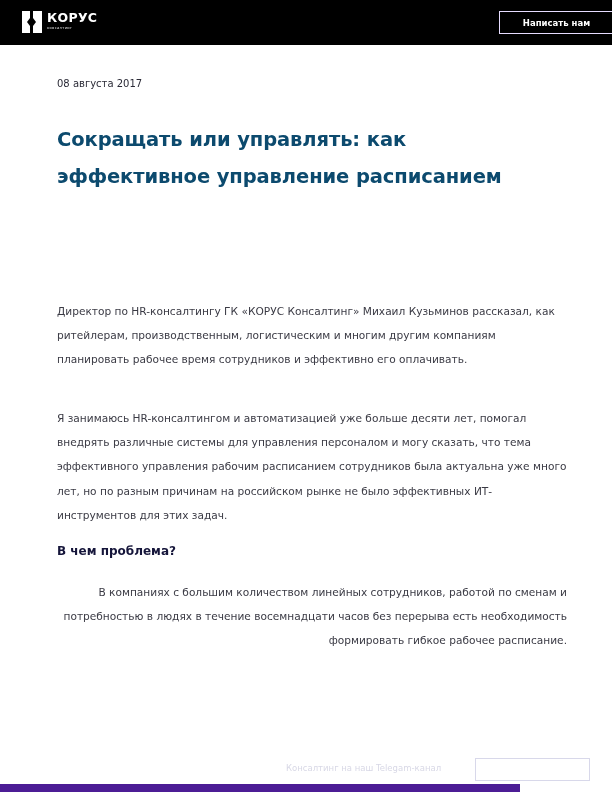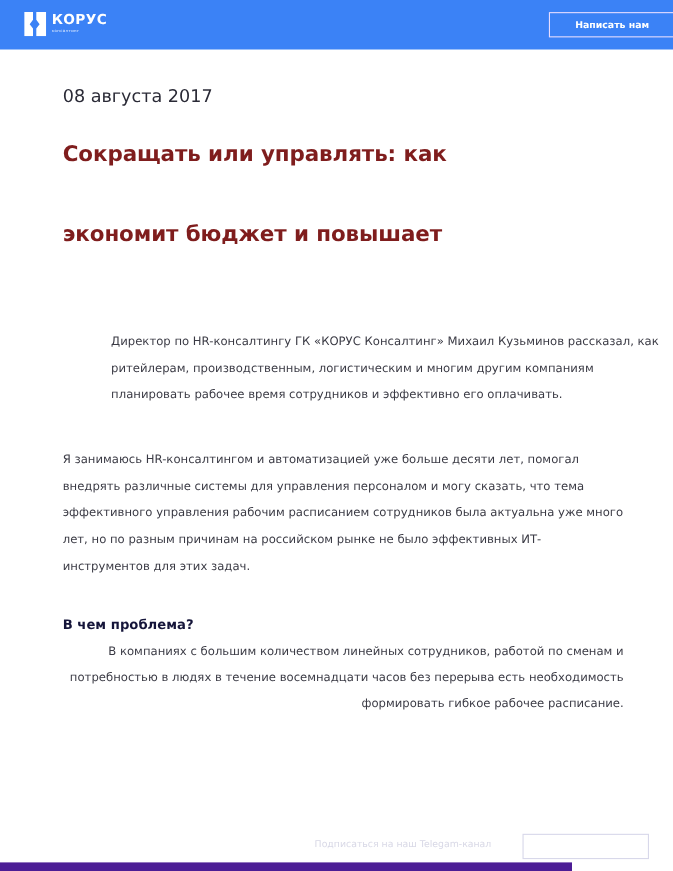--- a/index.html
+++ b/index.html
@@ -1,55 +1,55 @@
 <!DOCTYPE html>
 <html><head>
   <meta charset="utf-8">
   <style>
     * { box-sizing: border-box; margin: 0; padding: 0; }
     html, body { width: 612px; height: 792px; background: #ffffff; overflow: hidden; }
     body { font-family: "DejaVu Sans", "Liberation Sans", sans-serif; color: #2a2a36; position: relative; }
 
     .header {
       position: absolute; left: 0; top: 0; width: 612px; height: 45px;
-      background: #3b82f6;
+      background: #000000;
     }
     .logo { position: absolute; left: 22px; top: 11px; height: 24px; display: flex; align-items: flex-start; }
     .logo-mark { width: 20px; height: 22px; position: relative; }
     .logo-mark svg { display: block; }
     .logo-text { margin-left: 5px; display: flex; flex-direction: column; }
     .logo-title { font-family: "DejaVu Sans", sans-serif; font-weight: bold; font-size: 12.5px; color: #ffffff; letter-spacing: 0.3px; line-height: 14px; }
     .logo-sub { font-size: 3.5px; color: #ffffff; opacity: 0.9; letter-spacing: 0.4px; line-height: 5px; margin-top: 1px; }
 
     .write-btn {
       position: absolute; left: 499px; top: 11px; width: 115px; height: 23px;
       border: 1px solid #e6dcff; background: transparent; color: #ffffff;
       font-family: "DejaVu Sans", sans-serif; font-weight: bold; font-size: 8.5px;
       display: flex; align-items: center; justify-content: center; cursor: pointer;
     }
 
-    .date { position: absolute; left: 57px; top: 78px; font-size: 16px; color: #2a2a36; }
+    .date { position: absolute; left: 57px; top: 78px; font-size: 10px; color: #2a2a36; }
 
     .title {
       position: absolute; left: 57px; top: 122px; width: 510px;
       font-family: "DejaVu Sans", sans-serif; font-weight: bold; font-size: 19.5px;
-      line-height: 36.5px; color: #7f1d1d; letter-spacing: -0.1px;
+      line-height: 36.5px; color: #0c4a6e; letter-spacing: -0.1px;
     }
 
     .para {
       position: absolute; left: 57px; width: 510px;
       font-size: 10.6px; line-height: 24.2px; color: #3a3a44;
     }
-    .p1 { top: 299px; margin-left: 44px; }
+    .p1 { top: 299px; }
     .p2 { top: 406px; }
     .p3 { top: 580px; text-align: right; }
 
     .subheading {
       position: absolute; left: 57px; top: 544px;
-      font-weight: bold; font-size: 12px; color: #15153a; margin-top: 17px;
+      font-weight: bold; font-size: 12px; color: #15153a;
     }
 
     .footer {
       position: absolute; left: 0; top: 784px; width: 520px; height: 46px;
       background: #4c1d95;
     }
     .footer-site { position: absolute; left: 24px; top: 17px; font-size: 9px; color: #d8d8e6; }
     .tg-icon { position: absolute; left: 262px; top: 762px; width: 16px; height: 14px; }
     .tg-text { position: absolute; left: 286px; top: 763px; font-size: 8.5px; color: #d8d8e6; }
     .subscribe-btn {
@@ -76,31 +76,31 @@
       <span class="logo-sub">консалтинг</span>
     </div>
   </div>
   <button class="write-btn">Написать нам</button>
 </div>
 
 <div class="date">08 августа 2017</div>
 
 <h1 class="title">
   <span>Сокращать или управлять: как</span><br>
+  <span>эффективное управление расписанием</span><br>
   <br>
-  <span>экономит бюджет и повышает</span><br>
 </h1>
 
 <p class="para p1">Директор по HR-консалтингу ГК «КОРУС Консалтинг» Михаил Кузьминов рассказал, как ритейлерам, производственным, логистическим и многим другим компаниям планировать рабочее время сотрудников и эффективно его оплачивать.</p>
 <p class="para p2">Я занимаюсь HR-консалтингом и автоматизацией уже больше десяти лет, помогал внедрять различные системы для управления персоналом и могу сказать, что тема эффективного управления рабочим расписанием сотрудников была актуальна уже много лет, но по разным причинам на российском рынке не было эффективных ИТ-инструментов для этих задач.</p>
 <h2 class="subheading">В чем проблема?</h2>
 <p class="para p3">В компаниях с большим количеством линейных сотрудников, работой по сменам и потребностью в людях в течение восемнадцати часов без перерыва есть необходимость формировать гибкое рабочее расписание.</p>
 
 <div class="footer">
   <a class="footer-site">korusconsulting.ru</a>
 </div>
 <div class="tg-icon">
   <svg width="16" height="14" viewBox="0 0 16 14">
     <path d="M0 6.5 L15.5 0.5 L12.5 13 L8 9.5 L5.5 12 L5.2 8.3 L13 2.5 L4.2 7.6 Z" fill="#ffffff"></path>
   </svg>
 </div>
-<span class="tg-text">Подписаться на наш Telegam-канал</span>
+<span class="tg-text">Консалтинг на наш Telegam-канал</span>
 <button class="subscribe-btn">Подписаться</button>
 
 </body></html>

